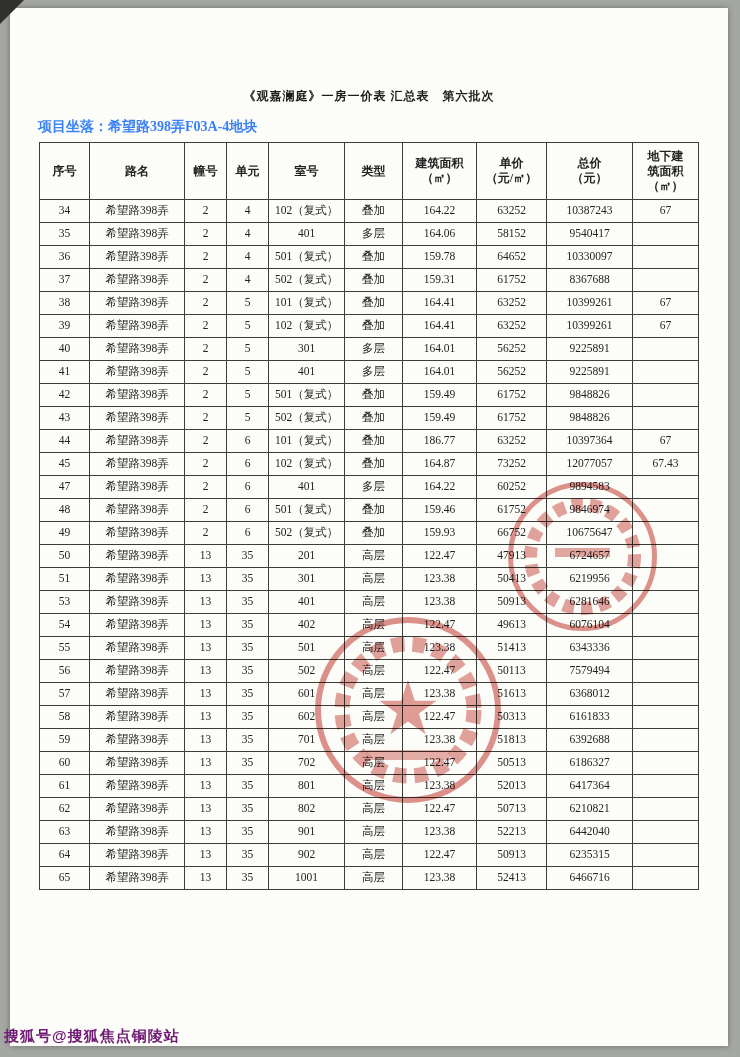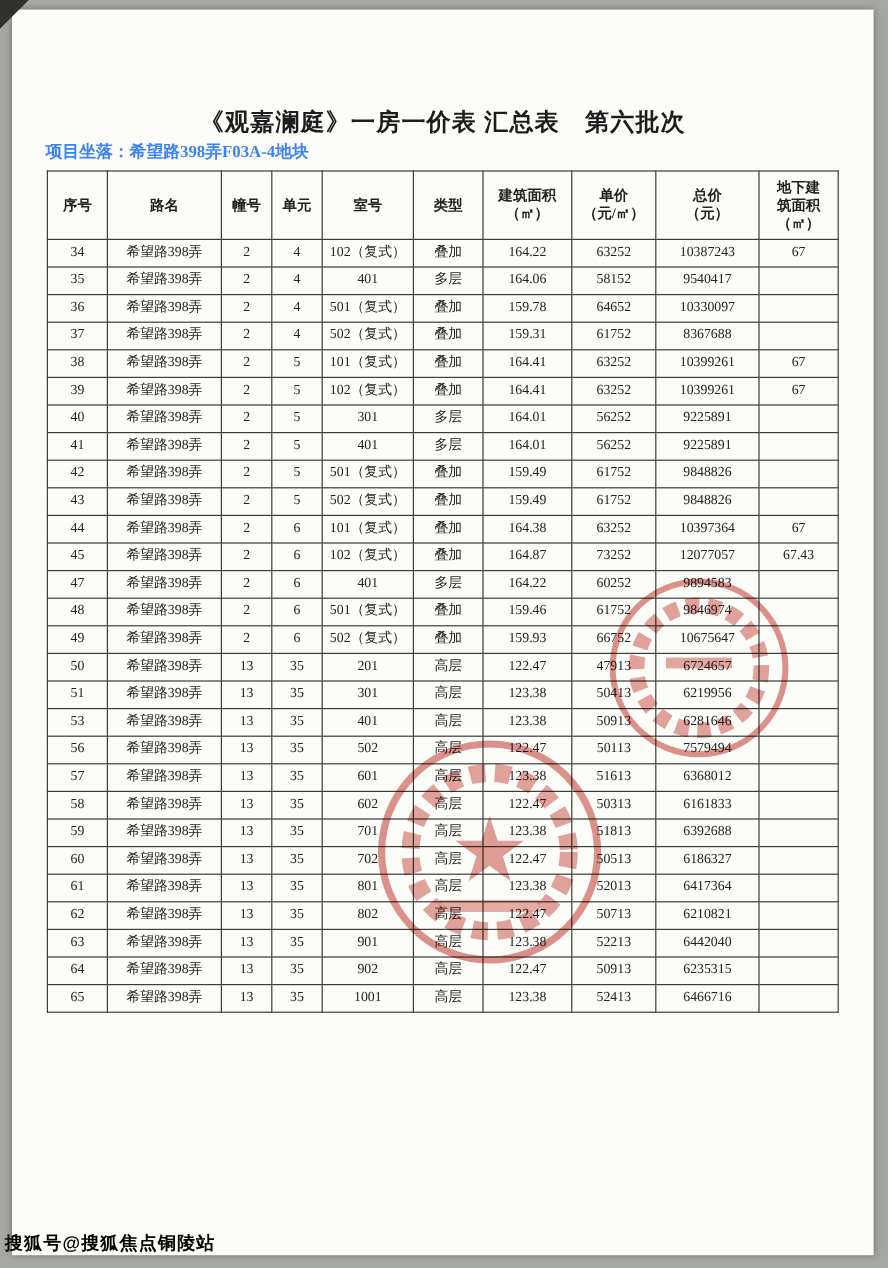--- a/index.html
+++ b/index.html
@@ -27,21 +27,21 @@
     left:10px;top:8px;
     width:718px;height:1038px;
     background:#fcfcf8;
     box-shadow:0 0 6px rgba(0,0,0,.35);
     z-index:1;
   }
   .doc-title{
     position:absolute;
     left:0;top:80px;width:100%;
     text-align:center;
-    font-size:20px;font-weight:bold;
+    font-size:12px;font-weight:bold;
     color:#1c1c1c;
     letter-spacing:1px;
   }
   .doc-location{
     position:absolute;
     left:28px;top:110px;
     font-size:14px;font-weight:bold;
     color:#3b82f6;
   }
   table.price{
@@ -81,21 +81,21 @@
     pointer-events:none;
   }
   .stamp-small{left:490px;top:466px;}
   .stamp-large{left:298px;top:602px;}
   .watermark{
     position:absolute;
     left:4px;top:1027px;
     font-family:"Liberation Sans", sans-serif;
     font-size:15px;
     font-weight:bold;
-    color:#000000;
+    color:#701a75;
     z-index:4;
     letter-spacing:1px;
   }
 </style>
 </head>
 <body>
 
 <div class="photo">
 
   <div class="corner-fold"></div>
@@ -259,21 +259,21 @@
             <td>9848826</td>
             <td></td>
           </tr>
           <tr>
             <td>44</td>
             <td>希望路398弄</td>
             <td>2</td>
             <td>6</td>
             <td>101（复式）</td>
             <td>叠加</td>
-            <td>164.38</td>
+            <td>186.77</td>
             <td>63252</td>
             <td>10397364</td>
             <td>67</td>
           </tr>
           <tr>
             <td>45</td>
             <td>希望路398弄</td>
             <td>2</td>
             <td>6</td>
             <td>102（复式）</td>
@@ -349,20 +349,44 @@
             <td>13</td>
             <td>35</td>
             <td>401</td>
             <td>高层</td>
             <td>123.38</td>
             <td>50913</td>
             <td>6281646</td>
             <td></td>
           </tr>
           <tr>
+            <td>54</td>
+            <td>希望路398弄</td>
+            <td>13</td>
+            <td>35</td>
+            <td>402</td>
+            <td>高层</td>
+            <td>122.47</td>
+            <td>49613</td>
+            <td>6076104</td>
+            <td></td>
+          </tr>
+          <tr>
+            <td>55</td>
+            <td>希望路398弄</td>
+            <td>13</td>
+            <td>35</td>
+            <td>501</td>
+            <td>高层</td>
+            <td>123.38</td>
+            <td>51413</td>
+            <td>6343336</td>
+            <td></td>
+          </tr>
+          <tr>
             <td>56</td>
             <td>希望路398弄</td>
             <td>13</td>
             <td>35</td>
             <td>502</td>
             <td>高层</td>
             <td>122.47</td>
             <td>50113</td>
             <td>7579494</td>
             <td></td>

